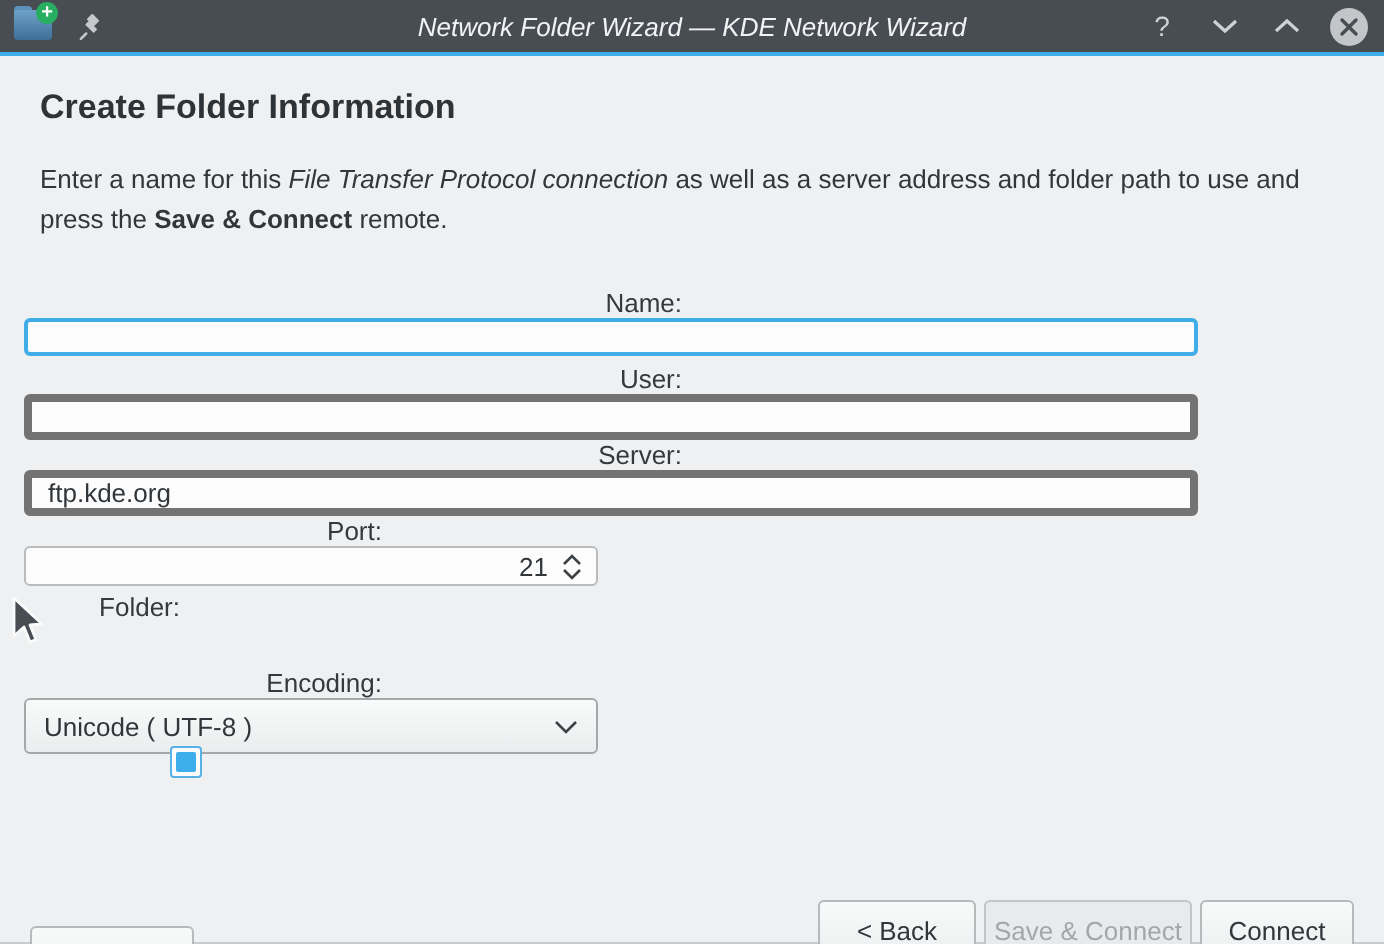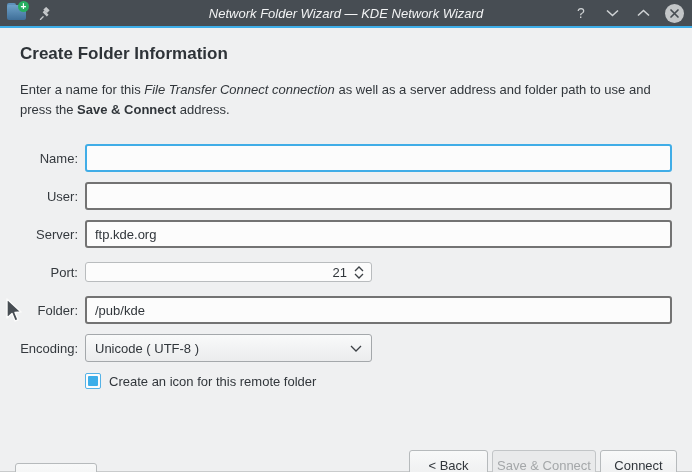--- a/index.html
+++ b/index.html
@@ -62,28 +62,28 @@
     font-size: 17px; font-weight: bold; color: #2e3338;
   }
   .description {
     position: absolute; left: 20px; top: 80px; width: 655px;
     font-size: 13px; line-height: 20px; color: #31363b;
   }
   .description .it { font-style: italic; }
   .description .bd { font-weight: bold; }
 
   
-  .row { position: absolute; left: 0; height: 28px; display: flex; align-items: center; }
+  .row { position: absolute; left: 12px; height: 28px; display: flex; align-items: center; flex-direction: column; }
   .row .lbl {
     width: 78px; text-align: right; margin-right: 7px;
     color: #34393e; flex: none;
   }
   .field {
     height: 28px; background: #fcfcfc;
-    border: 2px solid #737373; border-radius: 3px;
+    border: 4px solid #737373; border-radius: 3px;
     padding: 0 8px; font-size: 13px; color: #31363b;
     font-family: "Liberation Sans", "DejaVu Sans", sans-serif;
     outline: none;
   }
   .field.wide { width: 587px; }
   .field.focused { border: 2px solid #40ade7; padding: 0 7px; }
   .spinbox {
     width: 287px; height: 20px; background: #fcfcfc;
     border: 1px solid #b9bcbe; border-radius: 3px;
     display: flex; align-items: center; justify-content: space-between;
@@ -166,21 +166,21 @@
       <div class="close-btn">
         <svg width="11" height="11" viewBox="0 0 11 11">
             <path d="M2 2 L9 9 M9 2 L2 9" stroke="#474d53" stroke-width="1.7" stroke-linecap="round"></path>
           </svg>
       </div>
     </div>
   </div>
 
   <div class="heading">Create Folder Information</div>
   <div class="description">
-    <span>Enter a name for this </span><span class="it">File Transfer Connect connection</span><span> as well as a server address and folder path to use and press the </span><span class="bd">Save &amp; Connect</span><span> address.</span>
+    <span>Enter a name for this </span><span class="it">File Transfer Protocol connection</span><span> as well as a server address and folder path to use and press the </span><span class="bd">Save &amp; Connect</span><span> remote.</span>
   </div>
 
   <div class="row" style="top:144px">
     <div class="lbl">Name:</div>
     <input class="field wide focused" type="text" value="" style="">
   </div>
 
   <div class="row" style="top:182px">
     <div class="lbl">User:</div>
     <input class="field wide" type="text" value="" style="">
@@ -201,38 +201,36 @@
           </svg>
         <svg width="10" height="6" viewBox="0 0 10 6">
             <polyline points="1,1 5,5 9,1" fill="none" stroke="#3c4145" stroke-width="1.3"></polyline>
           </svg>
       </div>
     </div>
   </div>
 
   <div class="row" style="top:296px">
     <div class="lbl">Folder:</div>
-    <input class="field wide" type="text" value="/pub/kde" style="">
   </div>
 
   <div class="row" style="top:334px">
     <div class="lbl">Encoding:</div>
     <div class="combobox">
       <span class="combo-value">Unicode ( UTF-8 )</span>
       <svg width="12" height="7" viewBox="0 0 12 7">
           <polyline points="1,1 6,6 11,1" fill="none" stroke="#3c4145" stroke-width="1.3"></polyline>
         </svg>
     </div>
   </div>
 
   <div class="checkbox-row">
     <div class="checkbox">
       <div class="mark"></div>
     </div>
-    <span>Create an icon for this remote folder</span>
   </div>
 
   <button class="btn btn-help">Help</button>
   <div class="btn-row">
     <button class="btn btn-back">&lt; Back</button>
     <button class="btn btn-save" disabled="">Save &amp; Connect</button>
     <button class="btn btn-cancel">Connect</button>
   </div>
 
   <svg class="cursor" width="18" height="26" viewBox="0 0 18 26">

